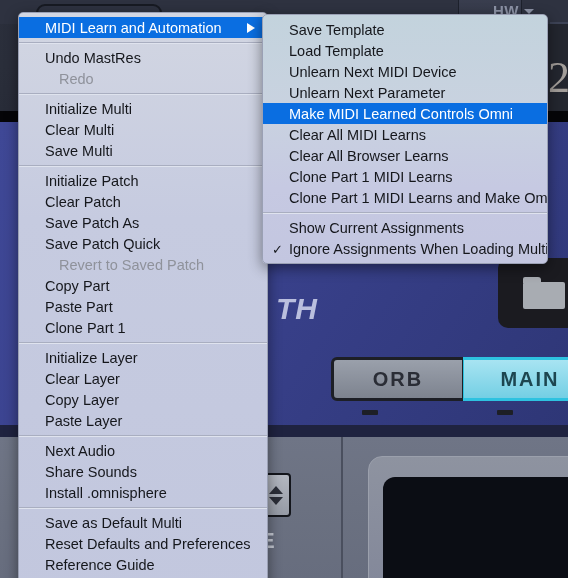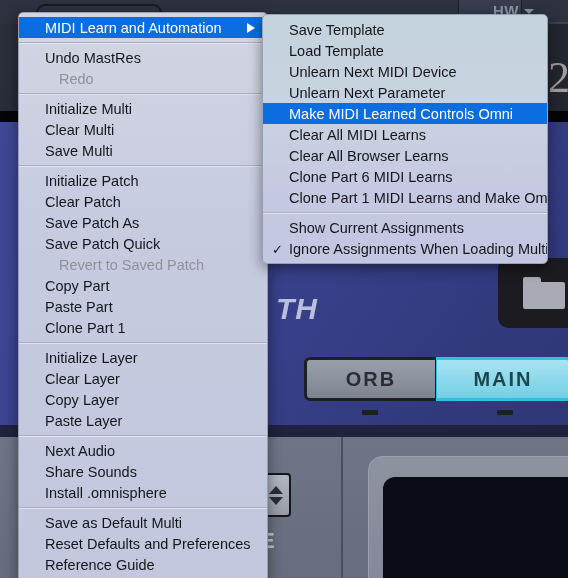--- a/index.html
+++ b/index.html
@@ -88,21 +88,21 @@
   .folder-ico .body {
     position: absolute; left: 0; top: 5px; width: 42px; height: 27px;
     background: #a8acb2; border-radius: 2px;
   }
   .btn-row { position: absolute; left: 304px; top: 357px; height: 44px; display: flex; }
   .orb-btn {
     width: 132px; height: 44px;
     background: linear-gradient(180deg, #9aa0ab 0%, #7d838f 100%);
     border: 3px solid #1d1f26; border-right-width: 1px;
     border-radius: 6px 0 0 6px;
-    display: flex; align-items: center; justify-content: center;
+    display: flex; align-items: center; justify-content: center; margin-left: 27px;
   }
   .orb-btn span { font-size: 20px; font-weight: bold; color: #2a2d36; letter-spacing: 2px; }
   .main-btn {
     width: 136px; height: 44px;
     background: linear-gradient(180deg, #a8e4f2 0%, #74cfe4 100%);
     border: 3px solid #2ec2e0; border-left-width: 1px;
     border-radius: 0 6px 6px 0;
     display: flex; align-items: center; justify-content: center;
   }
   .main-btn span { font-size: 20px; font-weight: bold; color: #1d4650; letter-spacing: 2px; text-align: center; }
@@ -335,21 +335,21 @@
       <div class="mi sel">
         <span>Make MIDI Learned Controls Omni</span>
       </div>
       <div class="mi">
         <span>Clear All MIDI Learns</span>
       </div>
       <div class="mi">
         <span>Clear All Browser Learns</span>
       </div>
       <div class="mi">
-        <span>Clone Part 6 MIDI Learns</span>
+        <span>Clone Part 1 MIDI Learns</span>
       </div>
       <div class="mi">
         <span>Clone Part 1 MIDI Learns and Make Omni</span>
       </div>
       <div class="sep"></div>
       <div class="mi">
         <span>Show Current Assignments</span>
       </div>
       <div class="mi">
         <span class="check">✓</span>

